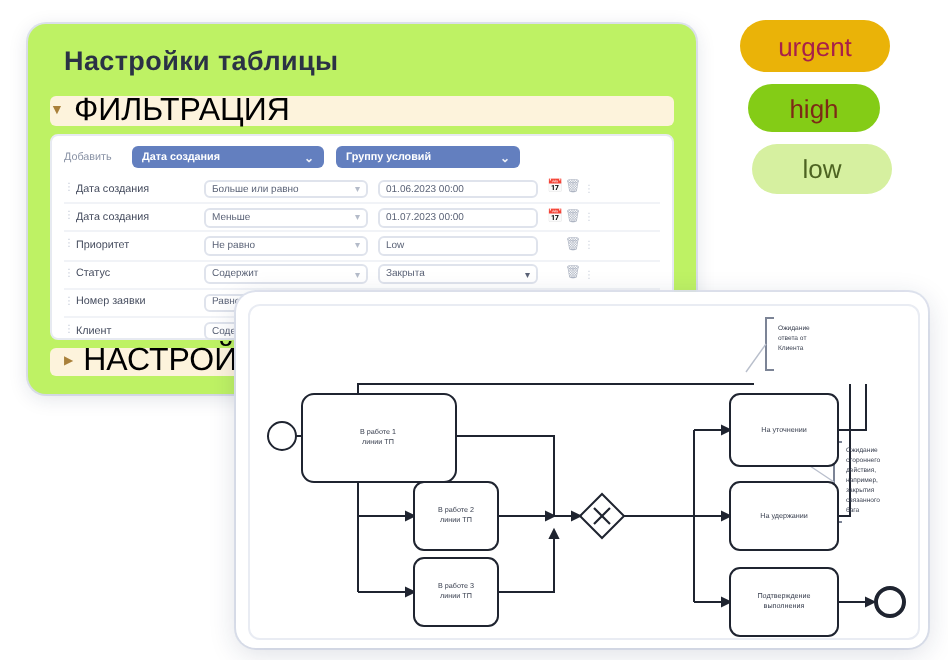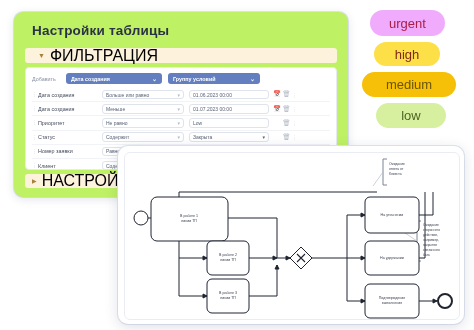--- a/index.html
+++ b/index.html
@@ -43,21 +43,21 @@
   .filter-bar {
     position: absolute;
     left: 11px;
     top: 36px;
     width: 312px;
     height: 15px;
     background: #fdf3dc;
     border-radius: 3px;
     display: flex;
     align-items: center;
-    padding-left: 13px;
+    padding-left: 0;
     box-sizing: border-box;
   }
   .chev {
     font-size: 7px;
     color: #a9803a;
     margin-right: 5px;
     line-height: 1;
   }
 
   .filter-body {
@@ -345,28 +345,25 @@
 
     </div>
 
     <div class="kanban-bar">
       <span class="chev">▶</span>
       <span>НАСТРОЙКА КОЛОНОК КАНБАН</span>
     </div>
   </div>
 
   <div class="badges">
-    <div class="badge urgent" style="background: #f0abfc; color: rgb(168, 32, 74);">
+    <div class="badge urgent" style="background: #eab308; color: rgb(168, 32, 74);">
       <span>urgent</span>
     </div>
-    <div class="badge high" style="background: #fde047; color: rgb(125, 42, 22);">
+    <div class="badge high" style="background: #84cc16; color: rgb(125, 42, 22);">
       <span>high</span>
-    </div>
-    <div class="badge medium" style="background: rgb(246, 192, 9); color: rgb(106, 84, 5);">
-      <span>medium</span>
     </div>
     <div class="badge low" style="background: rgb(214, 240, 160); color: rgb(77, 99, 33);">
       <span>low</span>
     </div>
   </div>
 
   <div class="bpmn-card">
     <div class="bpmn-inner">
       <svg class="bpmn-svg" width="334" height="166" viewBox="0 0 334 166">
         <g fill="none" stroke="#1f2430" stroke-width="1">

